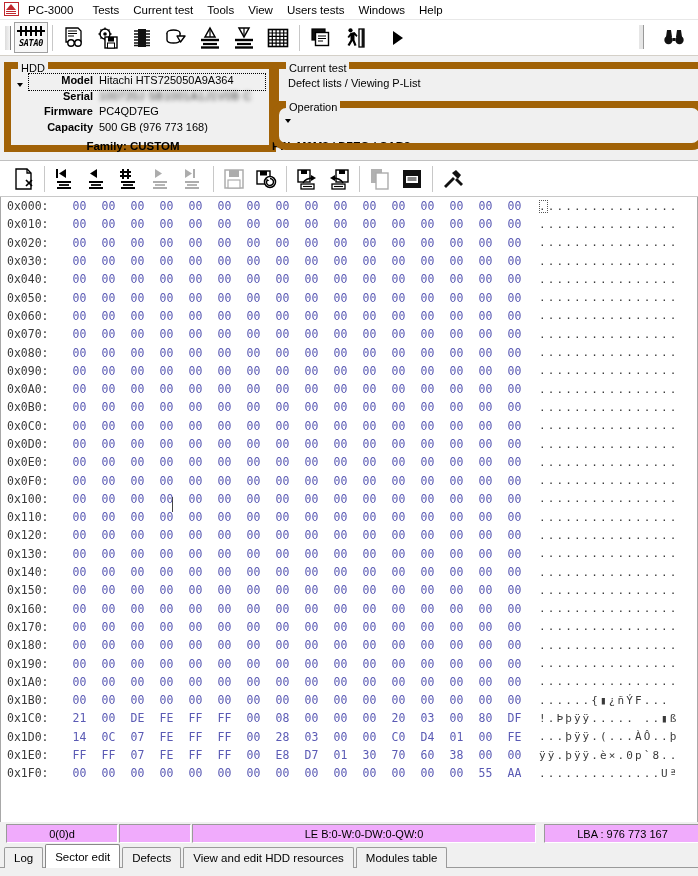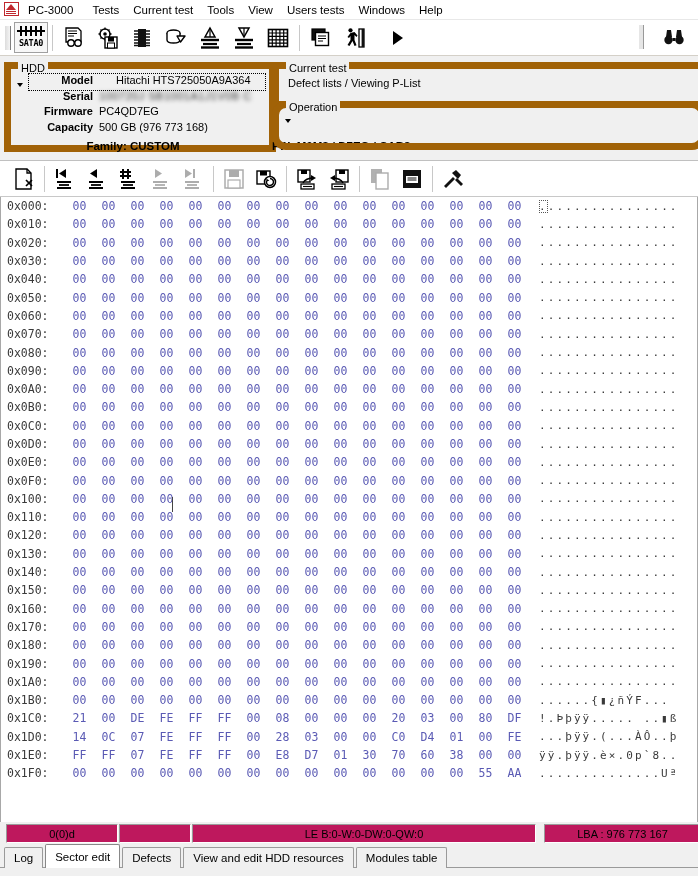--- a/index.html
+++ b/index.html
@@ -27,21 +27,21 @@
 
   
   .toolbar1{
     height:35px;background:#ffffff;display:flex;align-items:center;
     border-bottom:1px solid #d4d0c8;position:relative;
   }
   .grip{width:5px;height:24px;margin:0 3px 0 4px;
         border-left:1px solid #fff;border-right:1px solid #808080;
         background:linear-gradient(to right,#dcdcdc,#f5f5f5);flex:none;}
   .tbtn{width:34px;height:31px;display:flex;align-items:center;justify-content:center;flex:none;position:relative;}
-  .tbtn.sel{border:1px solid #a0a0a0;background:#f7f7f7;box-sizing:border-box;}
+  .tbtn.sel{border:1px solid #a0a0a0;background:#f7f7f7;box-sizing:border-box;font-style:italic;}
   .sep{width:1px;height:26px;background:#c8c8c8;margin:0 4px;flex:none;}
   .sata-ico{width:30px;height:27px;position:relative;}
   .sata-ico .bar{position:absolute;left:1px;top:6px;width:28px;height:2px;background:#000;}
   .sata-ico .t1{position:absolute;top:2px;width:2px;height:10px;background:#000;}
   .sata-ico .lbl{position:absolute;left:0;top:14px;width:30px;text-align:center;
      font-family:"DejaVu Sans Mono",monospace;font-size:8.5px;font-weight:bold;letter-spacing:-0.3px;}
   .ico{width:26px;height:24px;display:block;}
   .rightgrip{position:absolute;right:54px;top:5px;width:4px;height:24px;
      border-left:1px solid #fff;border-right:1px solid #999;background:#e6e6e6;}
   .tb1-right{position:absolute;right:4px;top:3px;width:40px;height:28px;display:flex;align-items:center;justify-content:center;}
@@ -50,21 +50,21 @@
   .infozone{position:relative;height:104px;background:#f0f0f0;border-bottom:1px solid #c0c0c0;}
   .grp{position:absolute;border:7px solid #a16207;background:transparent;}
   .grp > .cap{position:absolute;top:-7px;left:7px;background:#f0f0f0;padding:0 3px;font-size:11px;color:#000;}
   .hddgrp{left:4px;top:6px;width:258px;height:76px;}
   .hddcombo{position:absolute;left:6px;top:14px;width:11px;height:14px;}
   .caret{width:0;height:0;border-left:3.5px solid transparent;border-right:3.5px solid transparent;border-top:4px solid #000;}
   .hddtbl{position:absolute;left:18px;top:5px;width:236px;}
   .hddrow{display:flex;align-items:baseline;height:15.5px;}
   .hddrow .k{width:64px;text-align:right;font-weight:bold;font-size:11px;padding-right:6px;}
   .hddrow .v{font-size:11px;}
-  .focusbox{outline:1px dotted #000;gap:17px;}
+  .focusbox{outline:1px dotted #000;}
   .blurv{filter:blur(2.1px);color:#333;letter-spacing:0.5px;}
   .familyline{position:absolute;left:0;top:84px;width:266px;text-align:center;font-weight:bold;font-size:11.5px;}
   .fwline{position:absolute;left:272px;top:84px;font-weight:bold;font-size:11.5px;}
 
   .ctgrp{left:272px;top:6px;width:420px;height:32px;}
   .cttext{position:absolute;left:9px;top:8px;font-size:11px;}
   .opgrp{left:272px;top:45px;width:420px;height:35px;border-radius:14px;}
   .opcombo{position:absolute;left:6px;top:11px;}
 
   
@@ -78,21 +78,21 @@
     font-family:"DejaVu Sans Mono",monospace;font-size:11.5px;}
   .off{width:58px;padding-left:6px;color:#3a3a3a;letter-spacing:0px;}
   .hx{width:29px;text-align:center;color:#5a5ab4;}
   .asciipane{margin-left:10px;color:#3a3a3a;letter-spacing:2.1px;font-size:11px;}
   .firstcell{outline:1px dotted #555;outline-offset:-1px;}
   .caretline{position:absolute;left:171px;top:300px;width:1px;height:15px;background:#444;}
 
   
   .statuszone{position:relative;height:22px;background:#f0f0f0;}
   .sfield{position:absolute;top:2px;height:17px;border:1px solid;
-     border-color:#9a9a9a #ffffff #ffffff #9a9a9a;background:#be185d;
+     border-color:#9a9a9a #ffffff #ffffff #9a9a9a;background:#f0abfc;
      display:flex;align-items:center;justify-content:center;font-size:11px;}
   .s1{left:6px;width:110px;}
   .s2{left:119px;width:70px;}
   .s3{left:192px;width:342px;}
   .s4{left:544px;width:155px;}
 
   
   .tabzone{position:relative;height:24px;background:#f0f0f0;}
   .tabstrip{position:absolute;left:4px;top:0;display:flex;align-items:flex-end;height:24px;}
   .tab{height:20px;padding:0 9px;display:flex;align-items:center;font-size:11.5px;

